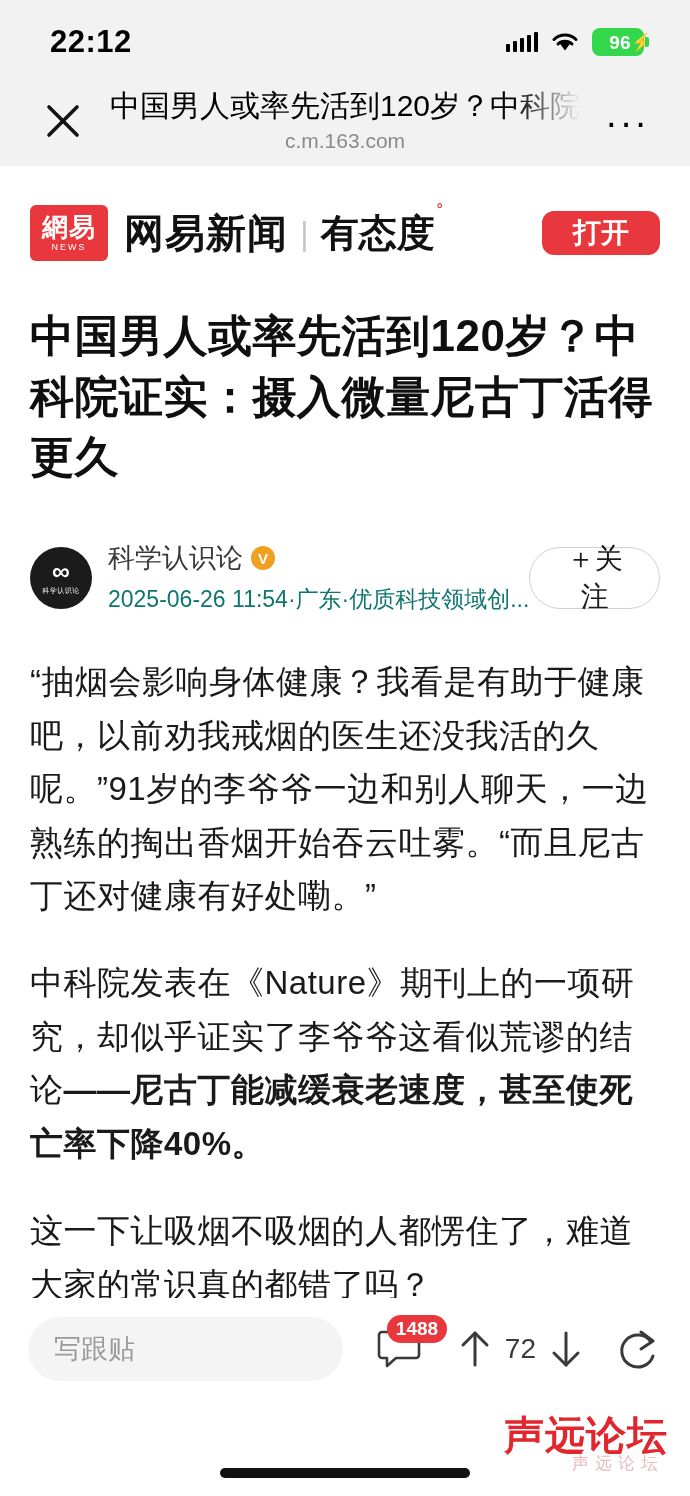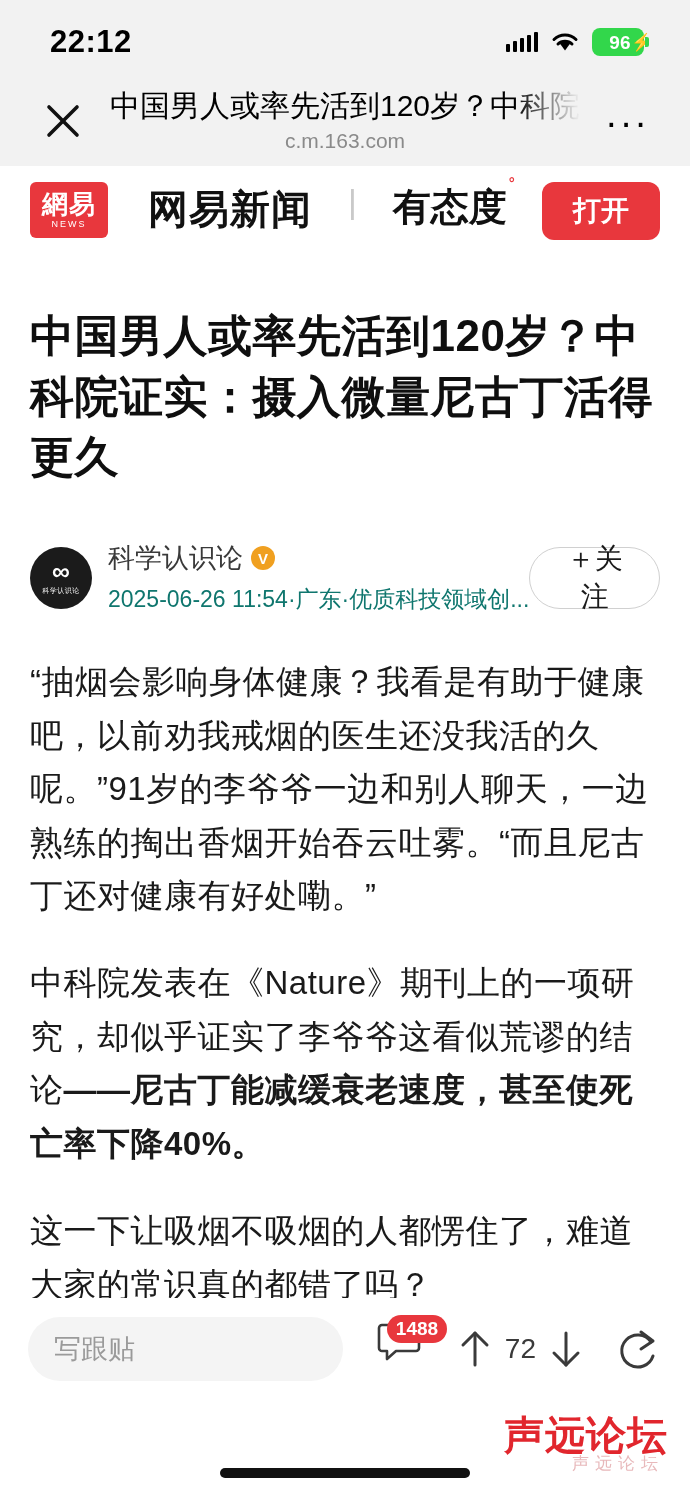--- a/index.html
+++ b/index.html
@@ -154,24 +154,23 @@
     flex: 1 1 auto;
     background: #fff;
     padding: 0 30px;
     position: relative;
     overflow: hidden;
   }
 
   
   .brand-row {
     display: flex;
-    align-items: flex-start;
+    align-items: center;
     height: 118px;
     padding-top: 16px;
-    gap: 24px;
   }
   .brand-logo {
     width: 78px;
     height: 56px;
     background: #e8373d;
     border-radius: 6px;
     color: #fff;
     display: flex;
     flex-direction: column;
     align-items: center;
@@ -216,21 +215,21 @@
   }
   .open-btn {
     margin-left: auto;
     background: #e8373d;
     color: #fff;
     font-size: 28px;
     font-weight: bold;
     border: none;
     border-radius: 12px;
     width: 118px;
-    height: 58px;
+    height: 44px;
     font-family: "Liberation Sans", sans-serif;
   }
 
   
   .headline {
     font-size: 44px;
     font-weight: bold;
     line-height: 1.38;
     color: #0f0f0f;
     margin-top: 22px;
@@ -350,20 +349,21 @@
   }
   .comment-placeholder {
     font-size: 27px;
     color: #9a9a9a;
   }
   .comment-icon-wrap {
     position: relative;
     width: 56px;
     height: 56px;
     display: flex;
+    align-items: center;
     justify-content: center;
     flex: 0 0 auto;
   }
   .badge {
     position: absolute;
     top: -6px;
     left: 16px;
     background: #e8373d;
     color: #fff;
     font-size: 19px;

